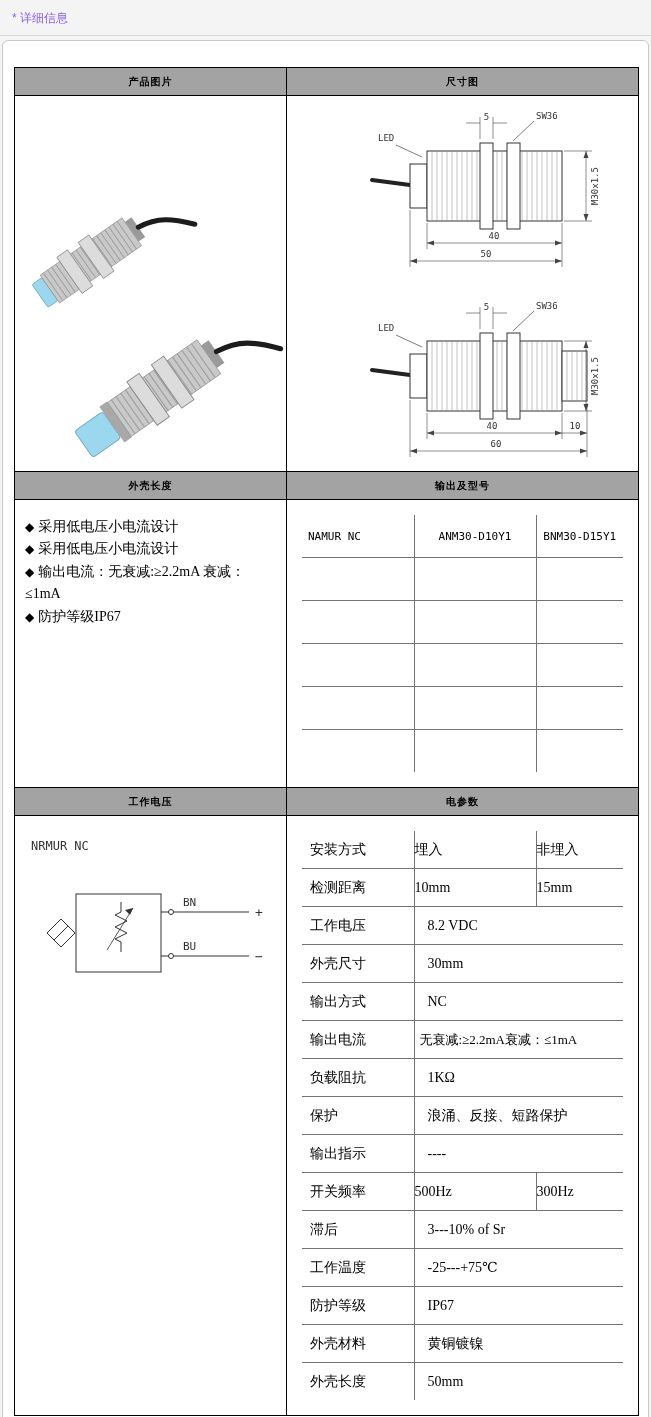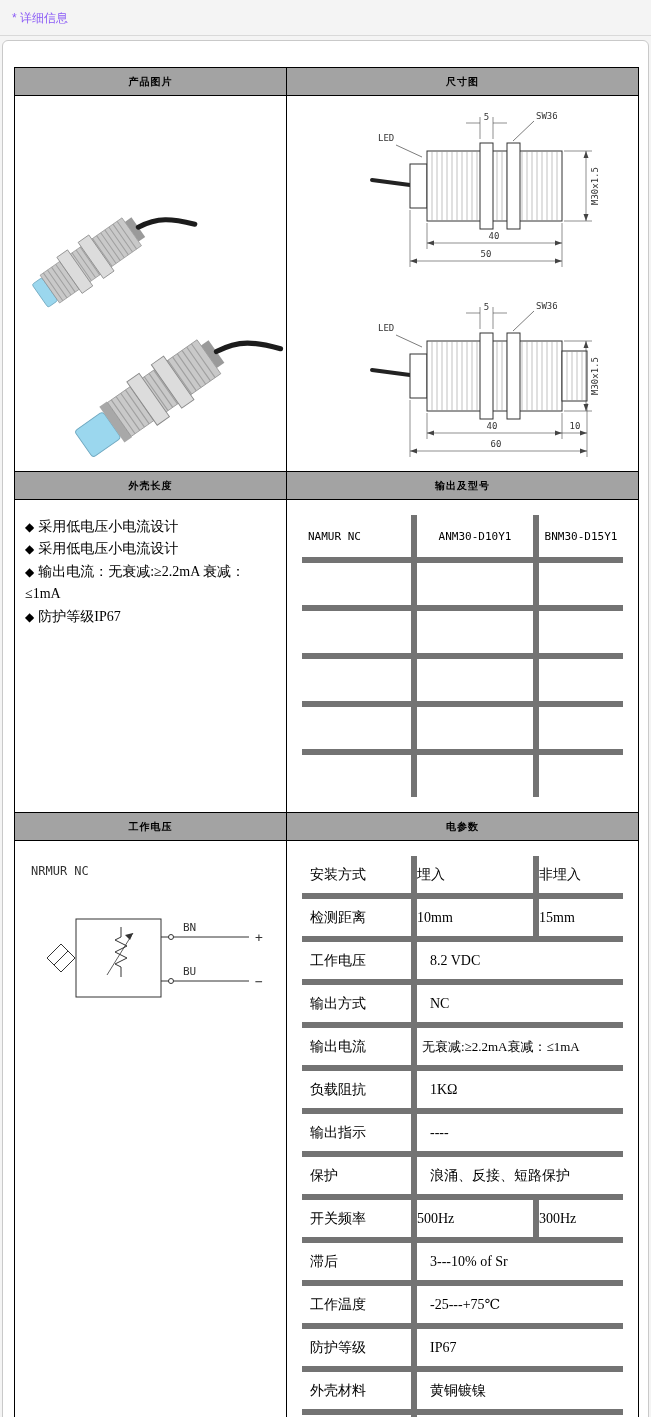--- a/index.html
+++ b/index.html
@@ -47,21 +47,21 @@
     line-height:1.6;
     margin-left:16px;
   }
   .feat-line .bullet{font-size:12px;margin-right:4px;}
   td.container-cell{padding:15px;vertical-align:top;}
   table.inner{
     border-collapse:collapse;
     width:100%;
     table-layout:fixed;
   }
-  table.inner td{border:6px solid #737373;}
+  table.inner td{border:1px solid #737373;}
   table.inner tr:first-child > td{border-top:none;}
   table.inner tr:last-child > td{border-bottom:none;}
   table.inner td:first-child{border-left:none;}
   table.inner td:last-child{border-right:none;}
   table.models td{
     height:40px;
     font-family:"DejaVu Sans Mono","Liberation Mono",monospace;
     font-size:11px;
     text-align:center;
   }
@@ -308,38 +308,42 @@
           <tr>
             <td class="p-label">检测距离</td>
             <td class="p-val center">10mm</td>
             <td class="p-val center">15mm</td>
           </tr>
           <tr>
             <td class="p-label">工作电压</td>
             <td class="p-val" colspan="2">8.2 VDC</td>
           </tr>
           <tr>
+            <td class="p-label">外壳尺寸</td>
+            <td class="p-val" colspan="2">30mm</td>
+          </tr>
+          <tr>
             <td class="p-label">输出方式</td>
             <td class="p-val" colspan="2">NC</td>
           </tr>
           <tr>
             <td class="p-label">输出电流</td>
             <td class="p-val small" colspan="2">无衰减:≥2.2mA衰减：≤1mA</td>
           </tr>
           <tr>
             <td class="p-label">负载阻抗</td>
             <td class="p-val" colspan="2">1KΩ</td>
           </tr>
           <tr>
+            <td class="p-label">保护</td>
+            <td class="p-val" colspan="2">浪涌、反接、短路保护</td>
+          </tr>
+          <tr>
             <td class="p-label">输出指示</td>
             <td class="p-val" colspan="2">----</td>
-          </tr>
-          <tr>
-            <td class="p-label">保护</td>
-            <td class="p-val" colspan="2">浪涌、反接、短路保护</td>
           </tr>
           <tr>
             <td class="p-label">开关频率</td>
             <td class="p-val center">500Hz</td>
             <td class="p-val center">300Hz</td>
           </tr>
           <tr>
             <td class="p-label">滞后</td>
             <td class="p-val" colspan="2">3---10% of Sr</td>
           </tr>

